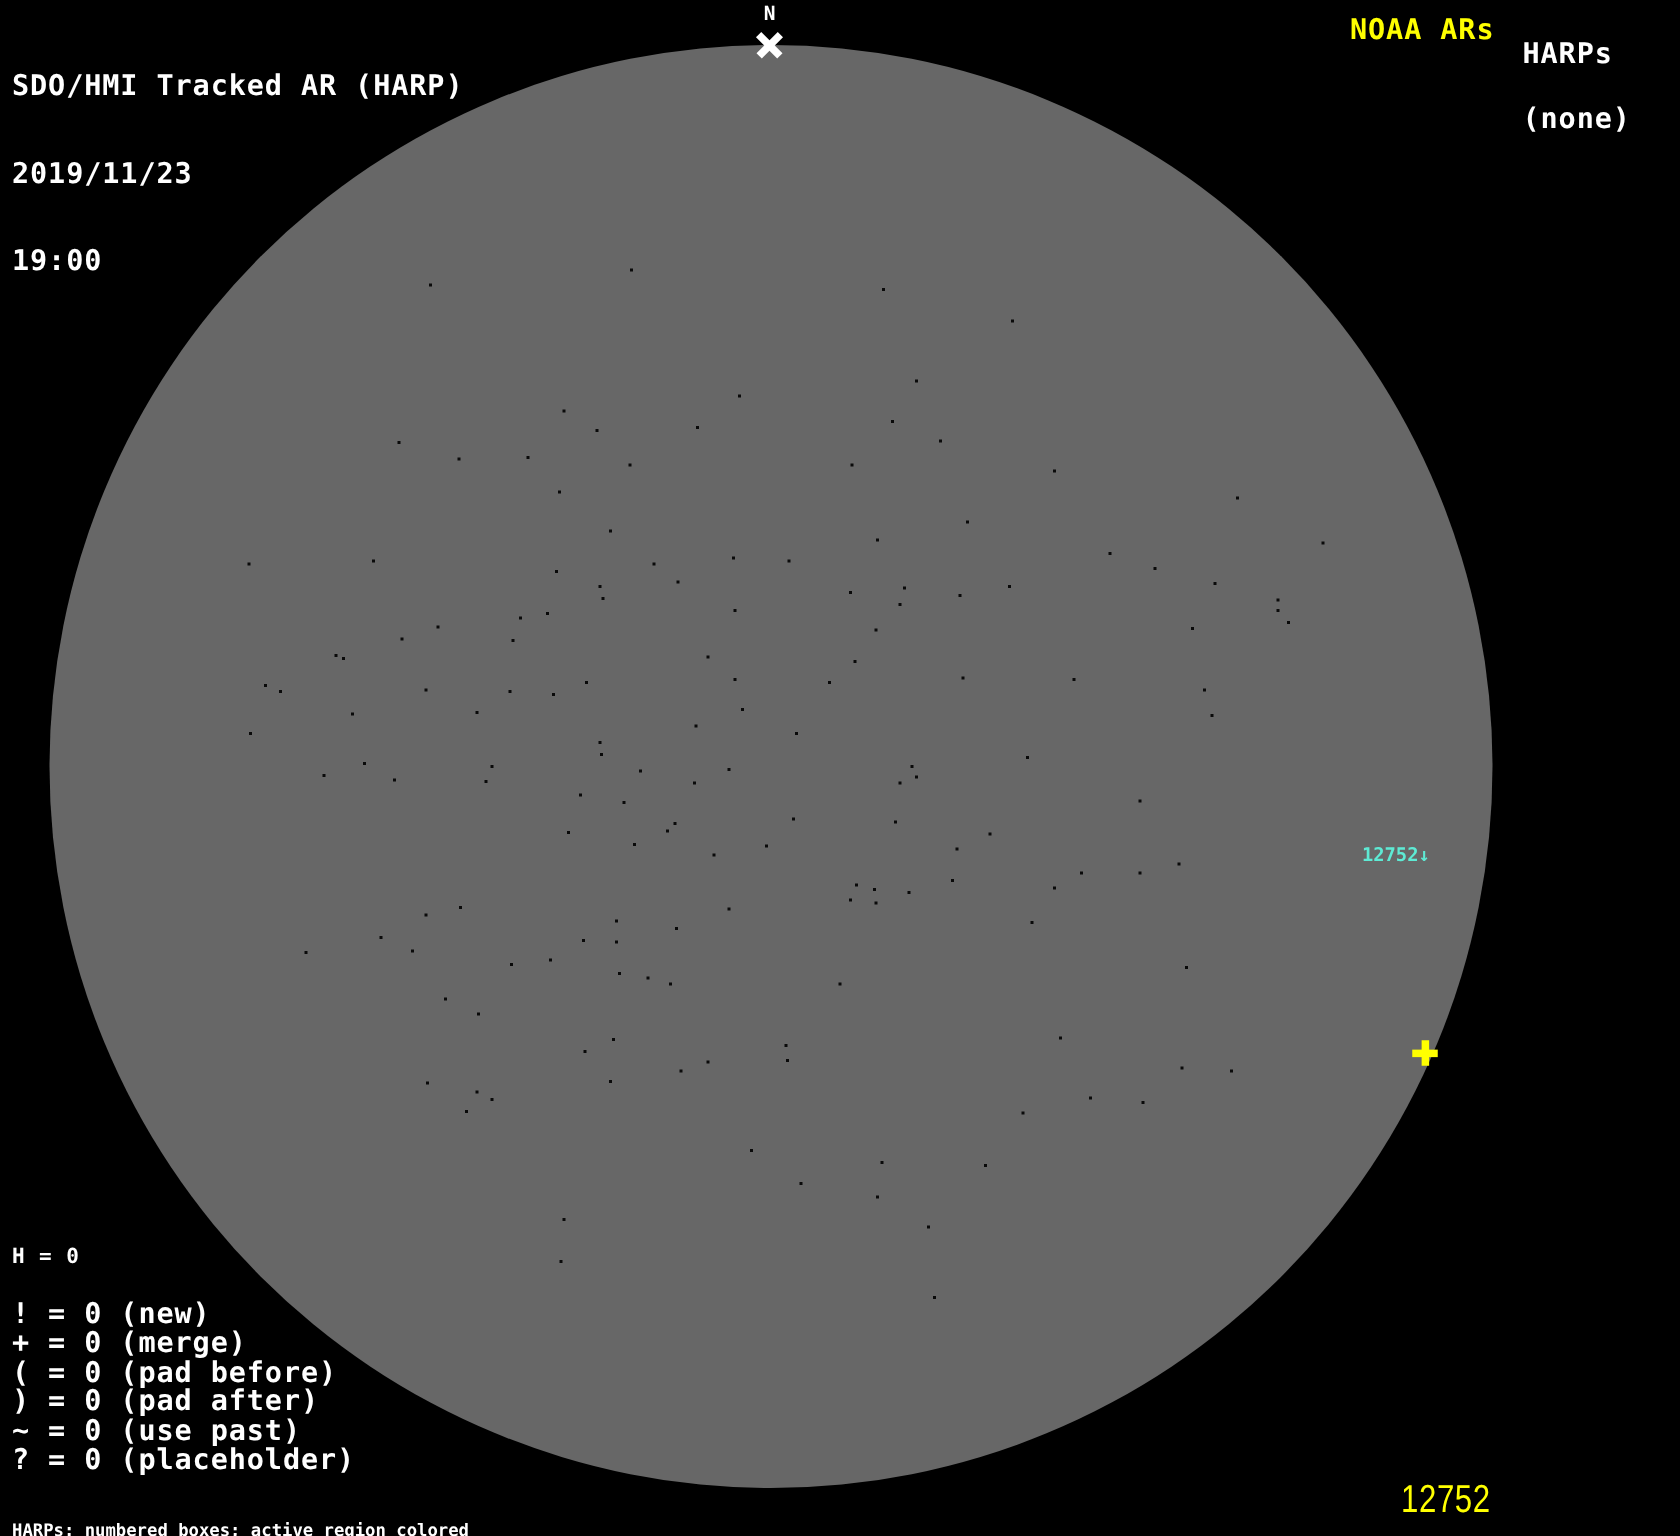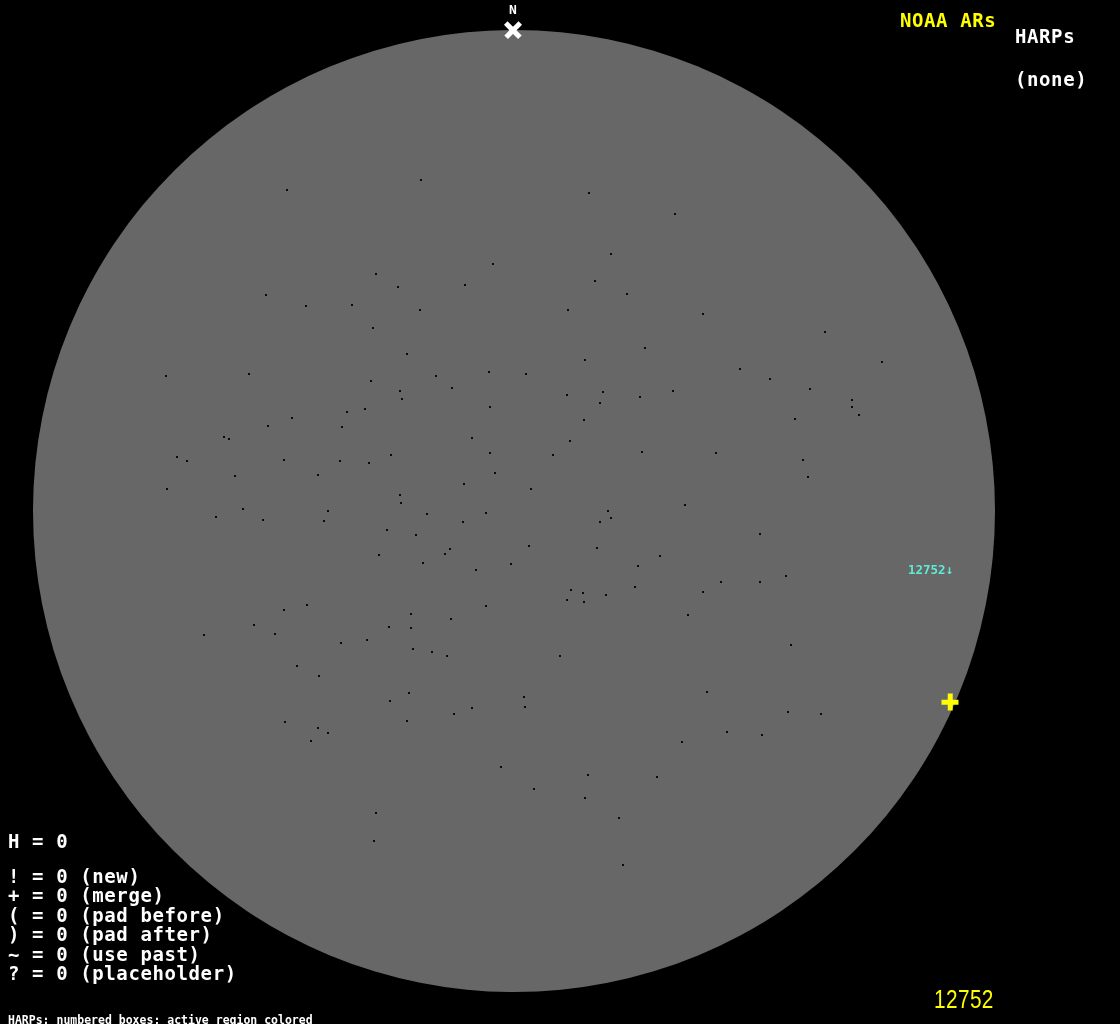--- a/index.html
+++ b/index.html
@@ -20,21 +20,21 @@
   .north-label{ font-size:13px; color:#fff; transform:translateX(-50%); }
   .marker-anchor{ position:absolute; width:0; height:0; }
   .marker-anchor span{ position:absolute; left:0; top:0; }
   .x-a{ width:20px; height:4.5px; background:#fff; transform:translate(-50%,-50%) rotate(45deg); }
   .x-b{ width:20px; height:4.5px; background:#fff; transform:translate(-50%,-50%) rotate(-45deg); }
   .cross-h{ width:17px; height:4.5px; transform:translate(-50%,-50%); }
   .cross-v{ width:4.5px; height:17px; transform:translate(-50%,-50%); }
 
   .ar-label{ font-size:12.5px; line-height:15px; }
 
-  .hcount{ left:8px; top:830px; font-size:19px; letter-spacing:0.6px; color:#fff; }
+  .hcount{ left:8px; top:830px; font-size:14px; letter-spacing:0.6px; color:#fff; }
   .legend{ left:8px; top:867px; font-size:19px; line-height:19.4px; letter-spacing:0.6px; color:#fff; }
   .footer{ left:8px; top:989px; font-size:11.5px; line-height:12.5px; color:#fff; }
 
   .noaa-list{
     left:934px; top:986px; font-size:26px; line-height:26px;
     font-family:"Liberation Sans", sans-serif; font-weight:normal;
     transform:scaleX(0.8); transform-origin:left top; letter-spacing:0.5px;
   }
 </style>
 </head>
@@ -195,20 +195,25 @@
       <div class="speckle" style="left: 587px; top: 774px; background: rgb(10, 10, 10);"></div>
       <div class="speckle" style="left: 656px; top: 776px; background: rgb(10, 10, 10);"></div>
       <div class="speckle" style="left: 533px; top: 788px; background: rgb(10, 10, 10);"></div>
       <div class="speckle" style="left: 584px; top: 797px; background: rgb(10, 10, 10);"></div>
       <div class="speckle" style="left: 375px; top: 812px; background: rgb(10, 10, 10);"></div>
       <div class="speckle" style="left: 618px; top: 817px; background: rgb(10, 10, 10);"></div>
       <div class="speckle" style="left: 373px; top: 840px; background: rgb(10, 10, 10);"></div>
       <div class="speckle" style="left: 622px; top: 864px; background: rgb(10, 10, 10);"></div>
     </div>
 
+  <div class="mono title-block">
+    <div>SDO/HMI Tracked AR (HARP)</div>
+    <div>2019/11/23</div>
+    <div>19:00</div>
+  </div>
 
   <div class="mono noaa-label" id="noaa-ars-heading" style="color: rgb(255, 255, 0);">NOAA ARs</div>
   <div class="mono harps-label">HARPs</div>
   <div class="mono harps-none">(none)</div>
 
   <div class="mono north-label" id="north-label" style="left: 513px; top: 2px;">N</div>
   <div class="marker-anchor" id="north-x" style="left: 513px; top: 30px;">
     <span class="x-a"></span>
     <span class="x-b"></span>
   </div>

